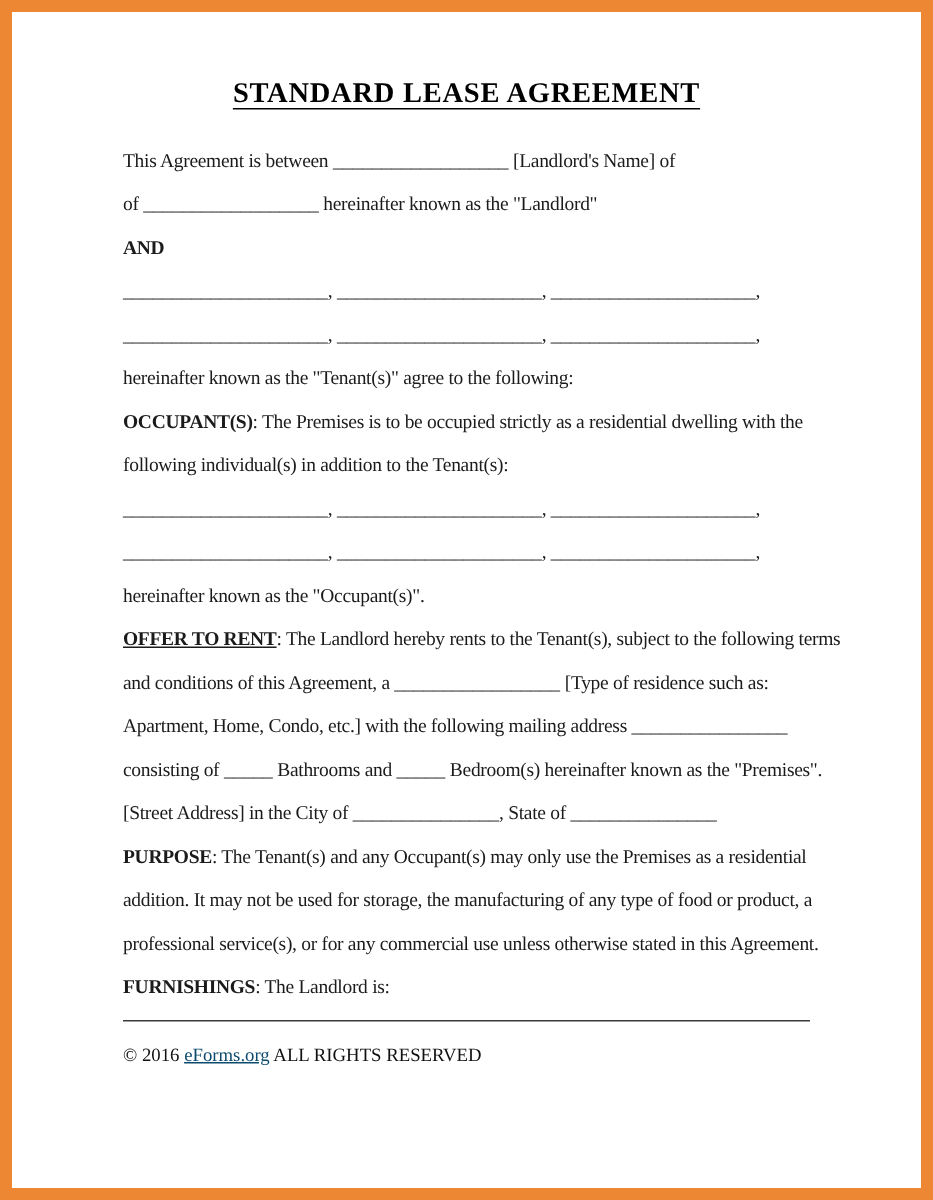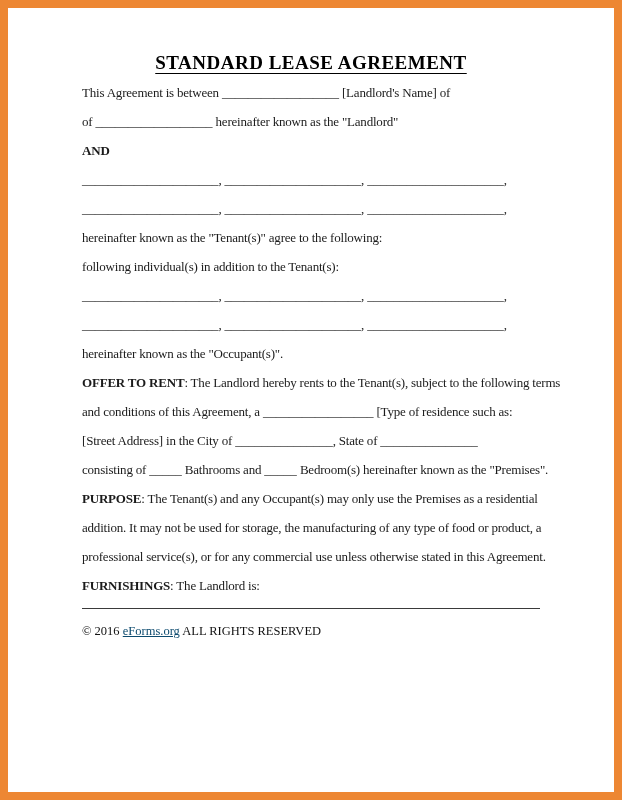--- a/index.html
+++ b/index.html
@@ -7,52 +7,54 @@
     width:622px;height:800px;box-sizing:border-box;
     border:8px solid #ED8733;background:#ffffff;overflow:hidden;
     font-family:"Liberation Serif", serif;color:#1b1b1b;
   }
   .page{width:100%;height:100%;box-sizing:border-box;padding:0 74px;}
   .title{
     font-size:19px;font-weight:bold;text-align:center;
     margin:44px 0 0 0;letter-spacing:0.5px;color:#000;
     text-decoration:underline;text-underline-offset:4px;
   }
-  .body{margin-top:4px;font-size:13px;letter-spacing:-0.2px;}
+  .body{margin-top:18px;font-size:13px;letter-spacing:-0.2px;}
   .line{height:29px;line-height:29px;white-space:nowrap;}
   .seg-normal{}
   .seg-bold{font-weight:bold;}
-  .seg-boldu{font-weight:bold;}
+  .seg-boldu{font-weight:bold;text-decoration:underline;}
   .seg-blank{letter-spacing:0;}
   .seg-checkbox{font-family:"DejaVu Sans",sans-serif;font-size:12px;cursor:pointer;}
   .divider{border:none;border-top:1px solid #3a3a3a;margin:8px 0 0 0;}
   .footer{margin-top:15px;font-size:12.5px;color:#111;}
   .link{color:#3C64B1;text-decoration:underline;cursor:pointer;}
 </style>
 </head>
 <body>
 
 <div class="frame" style="border-color: rgb(237, 135, 51);">
   <div class="page">
     <h1 class="title">STANDARD LEASE AGREEMENT</h1>
     <div class="body" id="doc-body">
         <div class="line"><span class="seg-normal">This Agreement is between </span><span class="seg-blank">__________________</span><span class="seg-normal"> [Landlord's Name] of</span></div>
         <div class="line"><span class="seg-normal">of </span><span class="seg-blank">__________________</span><span class="seg-normal"> hereinafter known as the "Landlord"</span></div>
         <div class="line"><span class="seg-bold">AND</span></div>
         <div class="line"><span class="seg-blank">_____________________</span><span class="seg-normal">, </span><span class="seg-blank">_____________________</span><span class="seg-normal">, </span><span class="seg-blank">_____________________</span><span class="seg-normal">,</span></div>
         <div class="line"><span class="seg-blank">_____________________</span><span class="seg-normal">, </span><span class="seg-blank">_____________________</span><span class="seg-normal">, </span><span class="seg-blank">_____________________</span><span class="seg-normal">,</span></div>
         <div class="line"><span class="seg-normal">hereinafter known as the "Tenant(s)" agree to the following:</span></div>
+        <div class="line"><span class="seg-bold">OCCUPANT(S)</span><span class="seg-normal">: The Premises is to be occupied strictly as a residential dwelling with the</span></div>
         <div class="line"><span class="seg-normal">following individual(s) in addition to the Tenant(s):</span></div>
         <div class="line"><span class="seg-blank">_____________________</span><span class="seg-normal">, </span><span class="seg-blank">_____________________</span><span class="seg-normal">, </span><span class="seg-blank">_____________________</span><span class="seg-normal">,</span></div>
         <div class="line"><span class="seg-blank">_____________________</span><span class="seg-normal">, </span><span class="seg-blank">_____________________</span><span class="seg-normal">, </span><span class="seg-blank">_____________________</span><span class="seg-normal">,</span></div>
         <div class="line"><span class="seg-normal">hereinafter known as the "Occupant(s)".</span></div>
         <div class="line"><span class="seg-boldu">OFFER TO RENT</span><span class="seg-normal">: The Landlord hereby rents to the Tenant(s), subject to the following terms</span></div>
         <div class="line"><span class="seg-normal">and conditions of this Agreement, a </span><span class="seg-blank">_________________</span><span class="seg-normal"> [Type of residence such as:</span></div>
+        <div class="line"><span class="seg-normal">Apartment, Home, Condo, etc.] with the following mailing address </span><span class="seg-blank">________________</span></div>
+        <div class="line"><span class="seg-normal">consisting of </span><span class="seg-blank">_____</span><span class="seg-normal"> Bathrooms and </span><span class="seg-blank">_____</span><span class="seg-normal"> Bedroom(s) hereinafter known as the "Premises".</span></div>
         <div class="line"><span class="seg-normal">[Street Address] in the City of </span><span class="seg-blank">_______________</span><span class="seg-normal">, State of </span><span class="seg-blank">_______________</span></div>
-        <div class="line"><span class="seg-normal">consisting of </span><span class="seg-blank">_____</span><span class="seg-normal"> Bathrooms and </span><span class="seg-blank">_____</span><span class="seg-normal"> Bedroom(s) hereinafter known as the "Premises".</span></div>
         <div class="line"><span class="seg-bold">PURPOSE</span><span class="seg-normal">: The Tenant(s) and any Occupant(s) may only use the Premises as a residential</span></div>
         <div class="line"><span class="seg-normal">addition. It may not be used for storage, the manufacturing of any type of food or product, a</span></div>
         <div class="line"><span class="seg-normal">professional service(s), or for any commercial use unless otherwise stated in this Agreement.</span></div>
         <div class="line"><span class="seg-bold">FURNISHINGS</span><span class="seg-normal">: The Landlord is:</span></div>
       </div>
     <hr class="divider">
     <div class="footer"><span>© 2016 </span><a href="#" class="link" style="color: #0c4a6e;">eForms.org</a><span> ALL RIGHTS RESERVED</span></div>
   </div>
 </div>
 

